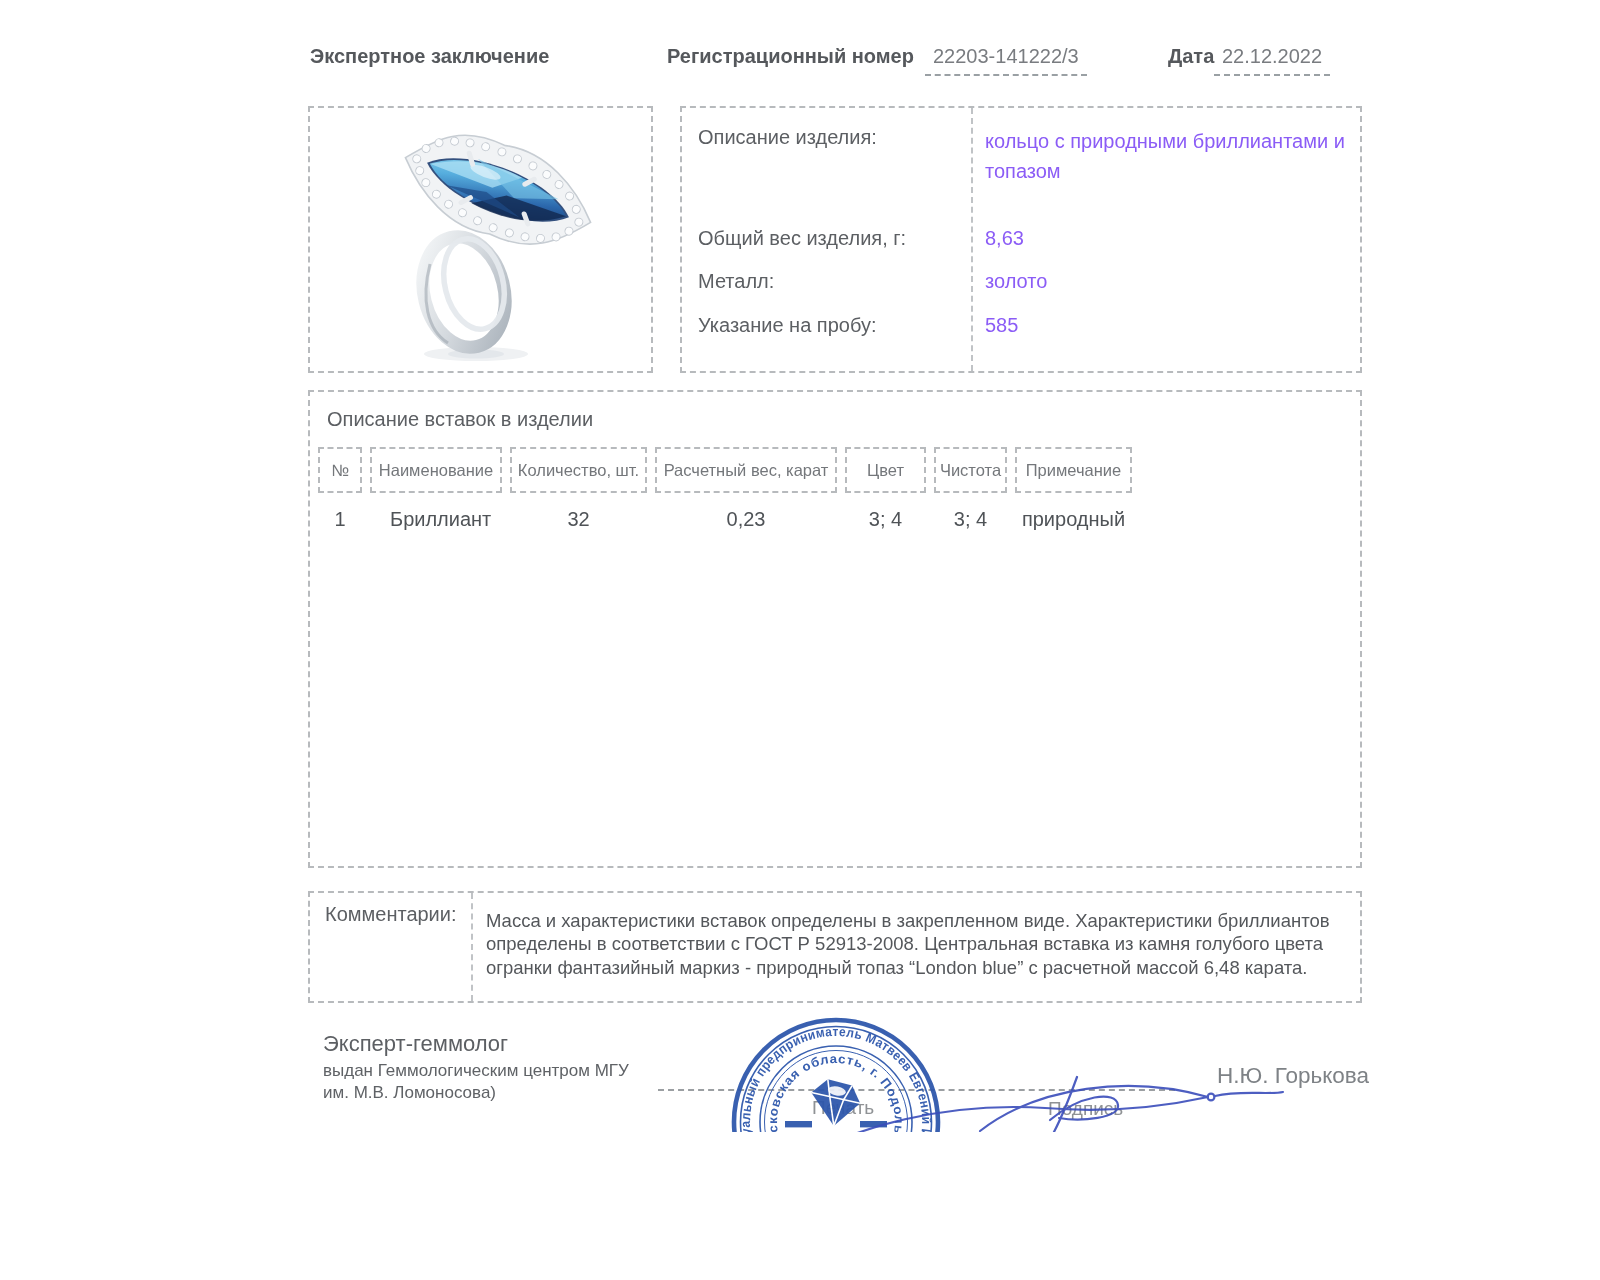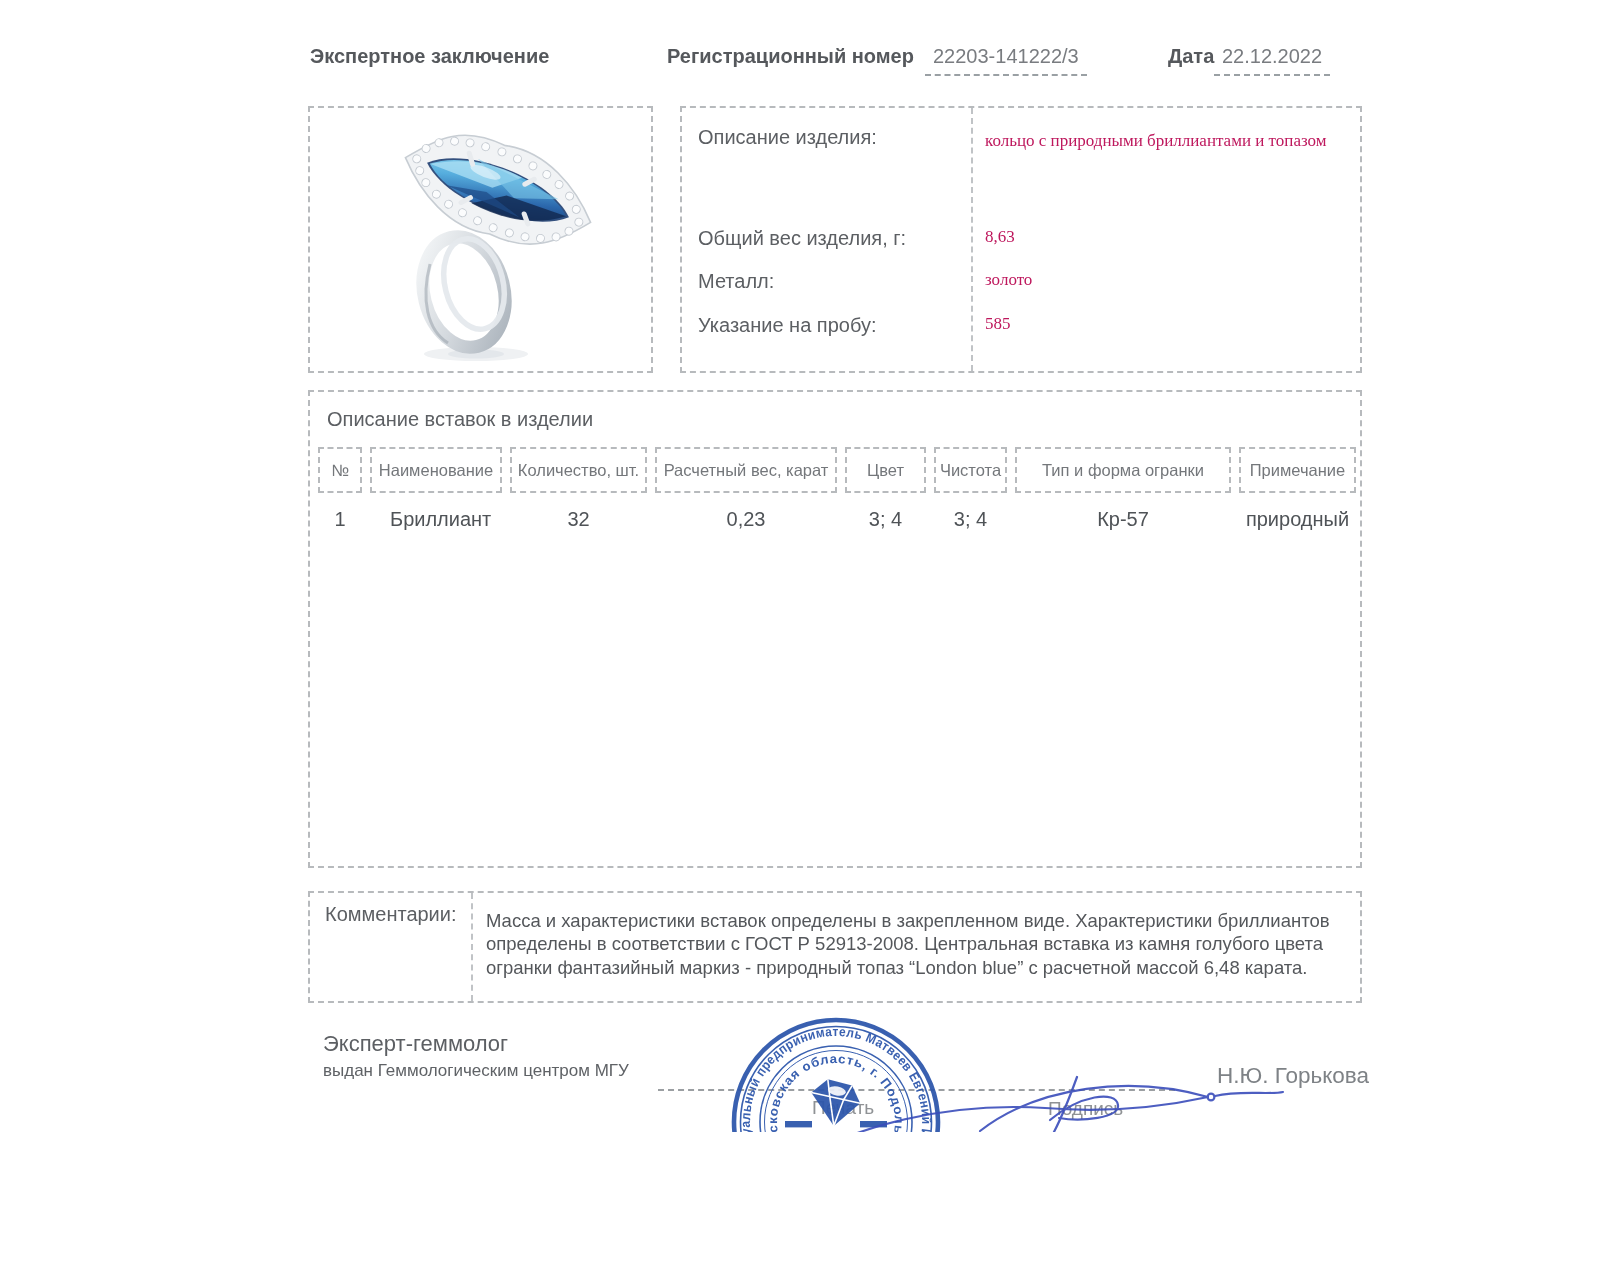--- a/index.html
+++ b/index.html
@@ -5,21 +5,21 @@
   html,body{margin:0;padding:0;background:#ffffff;}
   .page{position:relative;width:1600px;height:1132px;background:#fff;
         font-family:"Liberation Sans",sans-serif;color:#55585c;overflow:hidden;margin-left:40px;}
   .abs{position:absolute;}
   .hdr-label{font-size:20px;font-weight:700;color:#55585c;white-space:nowrap;}
   .hdr-value{font-size:20px;color:#797c80;white-space:nowrap;
              padding:0 8px 6px 8px;border-bottom:2px dashed #9aa0a4;}
   .dash-box{position:absolute;border:2px dashed #b7babd;background:#fff;box-sizing:border-box;}
   .vdivider{position:absolute;top:0;bottom:0;border-left:2px dashed #c0c3c6;}
   .label{font-size:20px;color:#5c5f63;}
-  .value{font-size:17px;color:#be185d;font-family:Liberation Serif, serif;}
+  .value{font-size:20px;color:#8b5cf6;}
   .tbl-title{font-size:20px;color:#5c5f63;}
   .hcell{border:2px dashed #b7babd;box-sizing:border-box;display:flex;
          align-items:center;justify-content:center;font-size:16.5px;color:#74777b;
          white-space:nowrap;overflow:hidden;}
   .dcell{display:flex;align-items:center;justify-content:center;
          font-size:20px;color:#4f5357;}
   .row-flex{position:absolute;display:flex;gap:8px;}
   .comment-text{font-size:18.5px;line-height:23.4px;color:#54575b;}
   .small-gray{font-size:17px;line-height:22px;color:#5f6266;}
   .placeholder-label{font-size:19px;color:#8f9295;}
@@ -125,45 +125,44 @@
   <div class="dash-box" style="left:268px;top:390px;width:1054px;height:478px;">
     <div class="abs tbl-title" style="left:17px;top:16px;">Описание вставок в изделии</div>
 
     <div class="row-flex" style="left:8px;top:55px;height:46px;">
       <div class="hcell" style="width:44px;">№</div>
       <div class="hcell" style="width:132px;">Наименование</div>
       <div class="hcell" style="width:137px;">Количество, шт.</div>
       <div class="hcell" style="width:182px;">Расчетный вес, карат</div>
       <div class="hcell" style="width:81px;">Цвет</div>
       <div class="hcell" style="width:73px;">Чистота</div>
-      <div class="hcell" style="width:216px;">Тип и форма огранки</div>
       <div class="hcell" style="width:117px;">Примечание</div>
     </div>
 
     <div class="row-flex" style="left:8px;top:106px;height:42px;">
       <div class="dcell" style="width:44px;">1</div>
       <div class="dcell" style="width:132px;justify-content:flex-start;padding-left:20px;box-sizing:border-box;">Бриллиант</div>
       <div class="dcell" style="width:137px;">32</div>
       <div class="dcell" style="width:182px;">0,23</div>
       <div class="dcell" style="width:81px;">3; 4</div>
       <div class="dcell" style="width:73px;">3; 4</div>
-      <div class="dcell" style="width:216px;">Кр-57</div>
       <div class="dcell" style="width:117px;">природный</div>
     </div>
   </div>
 
   <div class="dash-box" style="left:268px;top:891px;width:1054px;height:112px;">
     <div class="vdivider" style="left:161px;"></div>
     <div class="abs label" style="left:15px;top:10px;">Комментарии:</div>
     <div class="abs comment-text" style="left:176px;top:16px;width:845px;">Масса и характеристики вставок определены в закрепленном виде. Характеристики бриллиантов определены в соответствии с ГОСТ Р 52913-2008. Центральная вставка из камня голубого цвета огранки фантазийный маркиз - природный топаз “London blue” с расчетной массой 6,48 карата.</div>
   </div>
 
   <div class="abs" style="left:283px;top:1031px;font-size:22px;color:#5c5f63;">Эксперт-геммолог</div>
   <div class="abs" style="left:283px;top:1060px;">
     <span class="small-gray" style="display:block;">выдан Геммологическим центром МГУ</span>
+    <span class="small-gray" style="display:block;">им. М.В. Ломоносова)</span>
   </div>
 
   <div class="sig-line" style="left:618px;top:1089px;width:517px;"></div>
   <div class="abs placeholder-label" style="left:772px;top:1097px;">Печать</div>
   <div class="abs placeholder-label" style="left:1008px;top:1098px;">Подпись</div>
   <div class="abs" style="left:1177px;top:1063px;font-size:22.5px;color:#7e8286;">Н.Ю. Горькова</div>
 
   <svg class="stamp abs" style="left:690px;top:1016px;opacity:0.93;" width="212" height="212" viewBox="0 0 212 212">
     <g fill="none" stroke="#2b55ab">
       <circle cx="106" cy="106" r="102" stroke-width="4.6"></circle>

